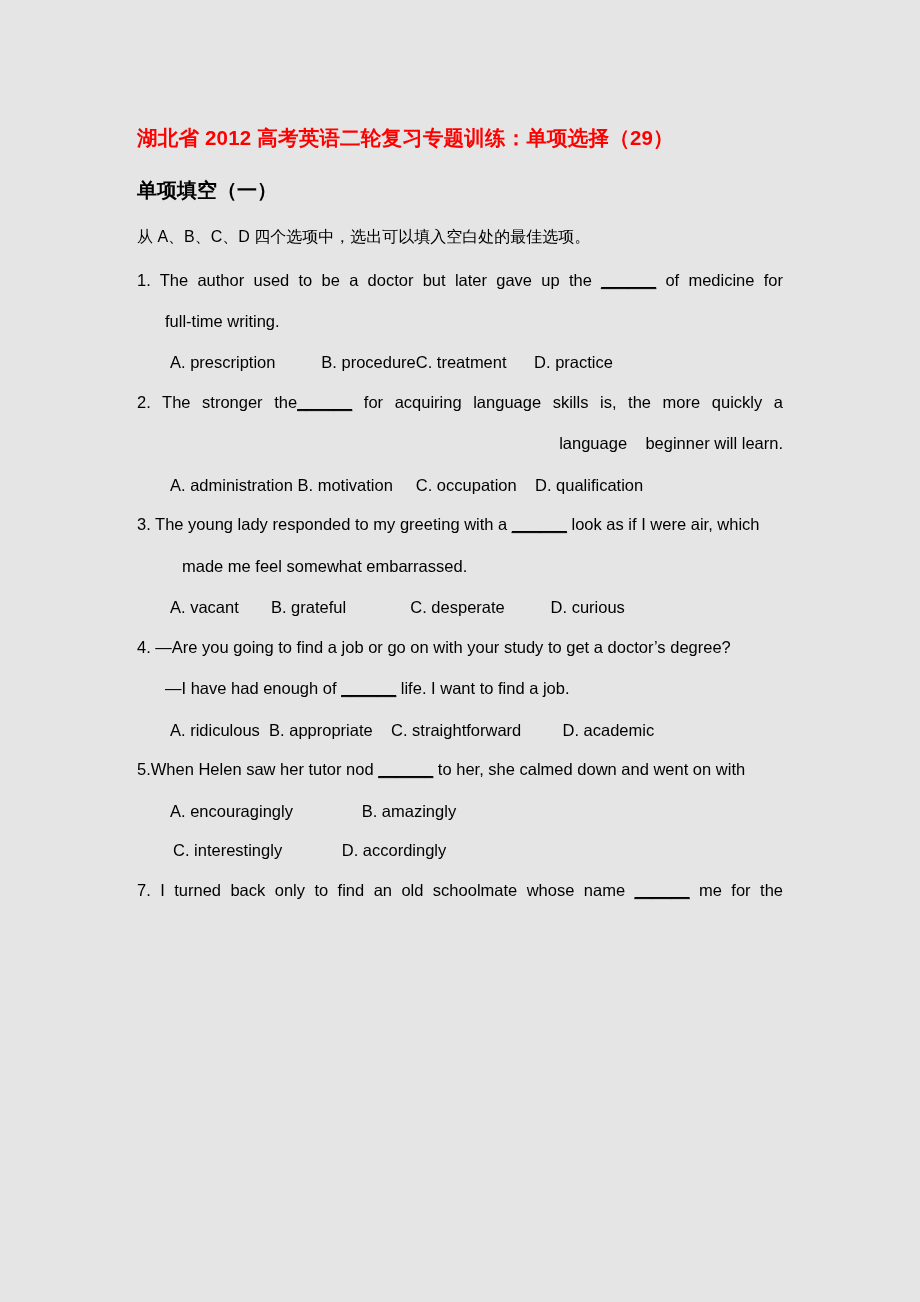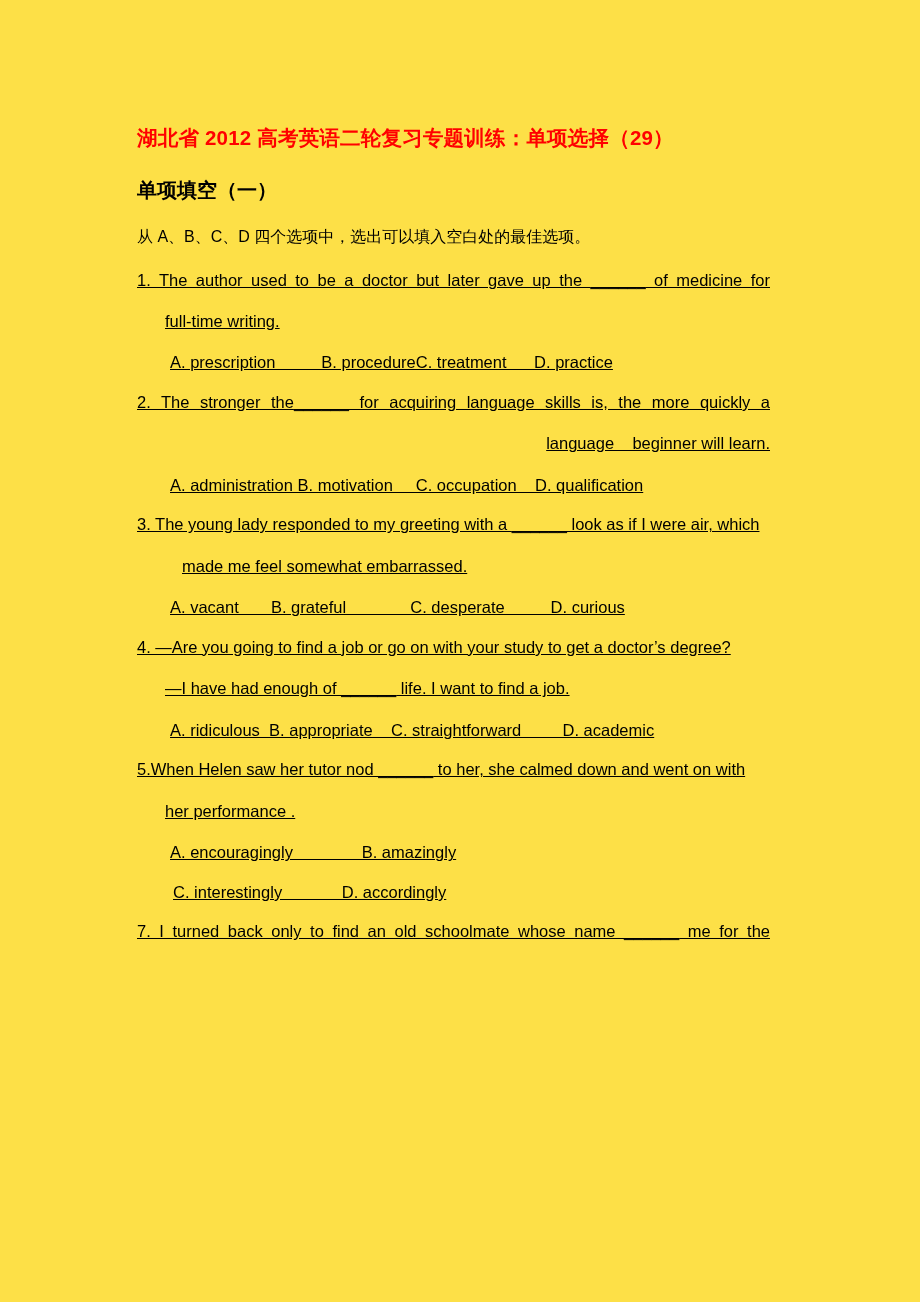--- a/index.html
+++ b/index.html
@@ -12,21 +12,21 @@
     height: 1302px;
     overflow: hidden;
     font-family: "Liberation Sans", sans-serif;
     color: #000000;
     -webkit-font-smoothing: antialiased;
   }
   .page {
     position: relative;
     width: 920px;
     height: 1302px;
-    background: #fde047;
+    background: #e5e5e5;
     box-sizing: border-box;
     padding: 125px 137px 0 137px;
   }
   .doc-title {
     font-size: 20.5px;
     font-weight: bold;
     color: #ff0000;
     line-height: 1.25;
     margin: 0 0 26px 0;
     letter-spacing: 0.2px;
@@ -36,22 +36,21 @@
     font-weight: bold;
     line-height: 1.3;
     margin: 0 0 24px 0;
   }
   .instruction {
     font-size: 16px;
     line-height: 1.3;
     margin: 0 0 25px 0;
   }
   .q {
-    margin: 0 13px 0 0;
-    text-decoration: underline;
+    margin: 0 0 0 0;
   }
   .line {
     font-size: 16.5px;
     line-height: 1.0;
     margin: 0 0 25px 0;
     white-space: pre-wrap;
   }
   .line.justify {
     text-align: justify;
     text-align-last: justify;
@@ -97,21 +96,20 @@
   </div>
 
   <div class="q">
     <div class="line">4. —Are you going to find a job or go on with your study to get a doctor’s degree?</div>
     <div class="line cont-sm"><span>—I have had enough of </span><span class="blank">______</span><span> life. I want to find a job.</span></div>
     <div class="line opts">A. ridiculous  B. appropriate    C. straightforward         D. academic</div>
   </div>
 
   <div class="q">
     <div class="line"><span>5.When Helen saw her tutor nod </span><span class="blank">______</span><span> to her, she calmed down and went on with</span></div>
-    <div class="line cont-sm">her performance .</div>
     <div class="line opts">A. encouragingly               B. amazingly</div>
     <div class="line opts-sub">C. interestingly             D. accordingly</div>
   </div>
 
 
   <div class="q">
     <div class="line justify"><span>7. I turned back only to find an old schoolmate whose name </span><span class="blank">______</span><span> me for the</span></div>
   </div>
 
 </div>

